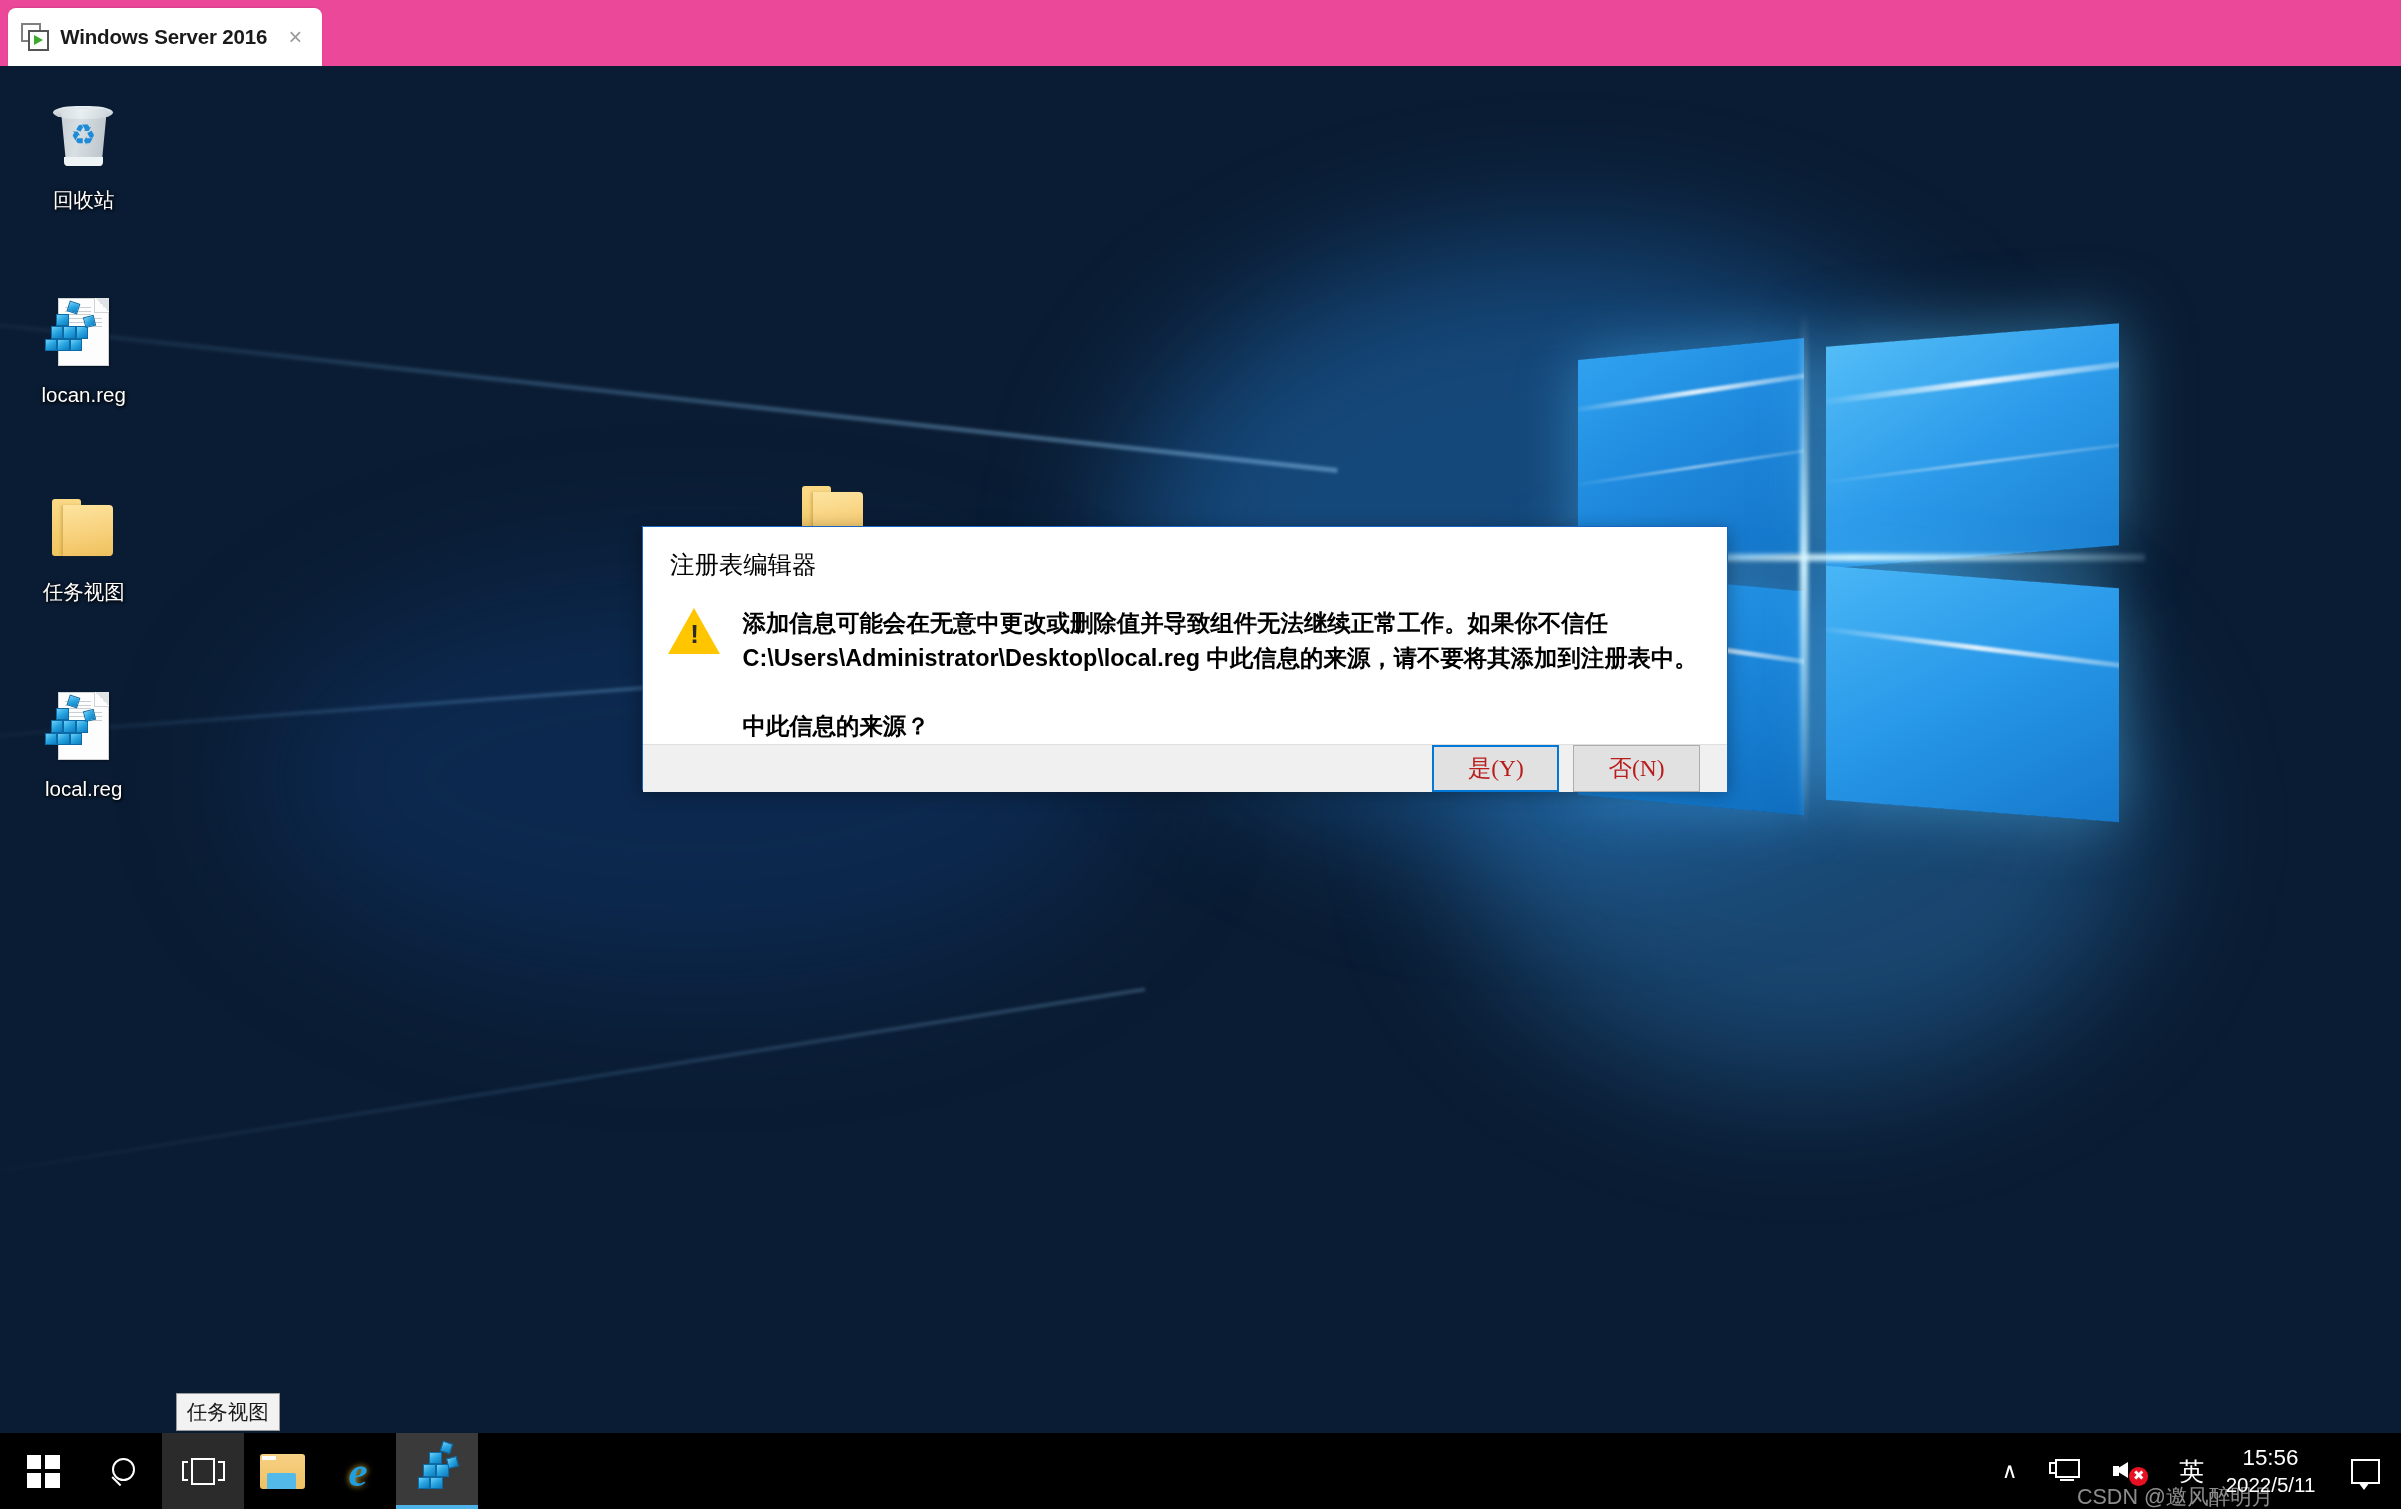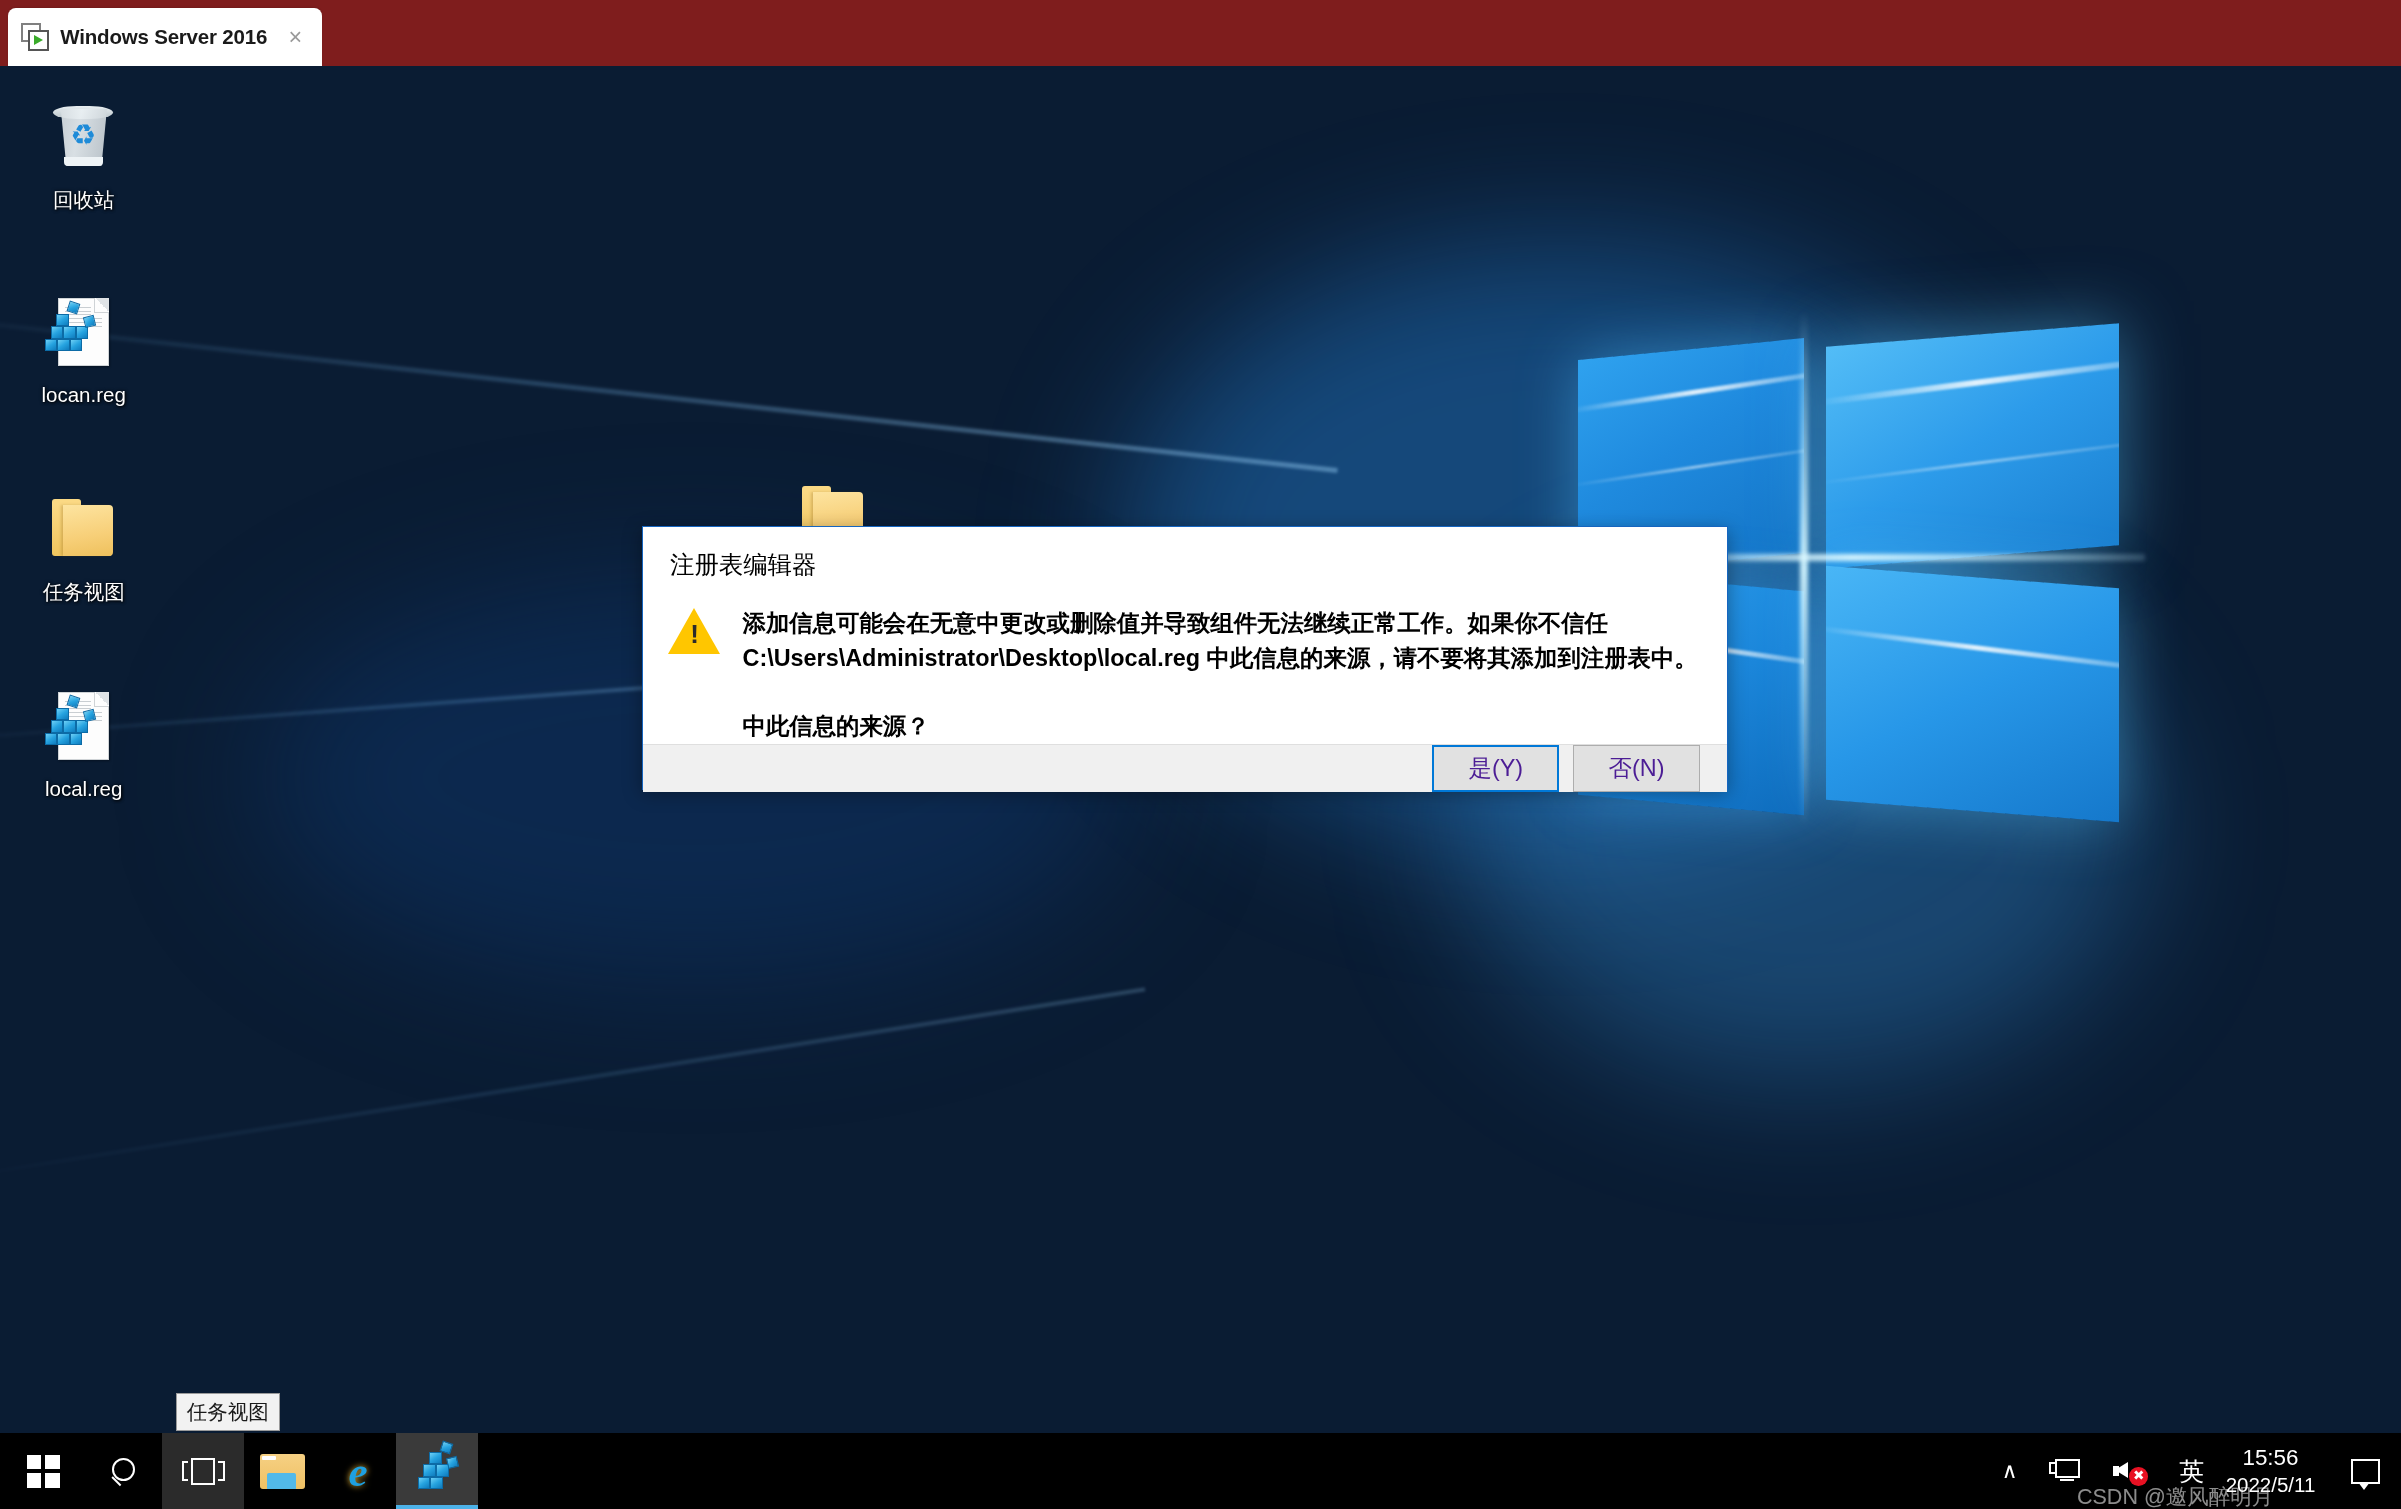--- a/index.html
+++ b/index.html
@@ -7,21 +7,21 @@
     width: 2401px; height: 1510px;
     overflow: hidden;
     font-family: "Liberation Sans", "DejaVu Sans", sans-serif;
     background: #e8e8e8;
   }
 
   
   .client-tabbar {
     position: absolute; top: 0; left: 0;
     width: 2401px; height: 66px;
-    background: #7f1d1d;
+    background: #ec4899;
   }
   .client-tab {
     position: absolute; left: 7.8px; top: 7.8px;
     width: 314px; height: 59px;
     background: #ffffff;
     border-radius: 7.8px 7.8px 0 0;
     display: flex; align-items: center;
     padding: 0 13.7px;
     box-shadow: 0 -1px 2px rgba(0,0,0,0.10);
   }
@@ -274,24 +274,24 @@
     background: #f0f0f0;
     border-top: 1px solid #dfdfdf;
     height: 88px;
     display: flex; align-items: center; justify-content: flex-end;
     padding-right: 27px; gap: 13.7px;
   }
   .dlg-btn {
     width: 127px; height: 47px;
     background: #e1e1e1;
     border: 1px solid #adadad;
-    font-size: 23.4px; color: #4c1d95;
+    font-size: 23.4px; color: #b91c1c;
     display: flex; align-items: center; justify-content: center;
     cursor: pointer;
-    font-family: Liberation Sans, sans-serif;
+    font-family: Liberation Serif, serif;
   }
   .dlg-btn.default {
     border: 2px solid #0078d7;
   }
 
   
   .taskbar {
     position: absolute; left: 0; bottom: 0;
     width: 2401px; height: 76px;
     background: #000000;

